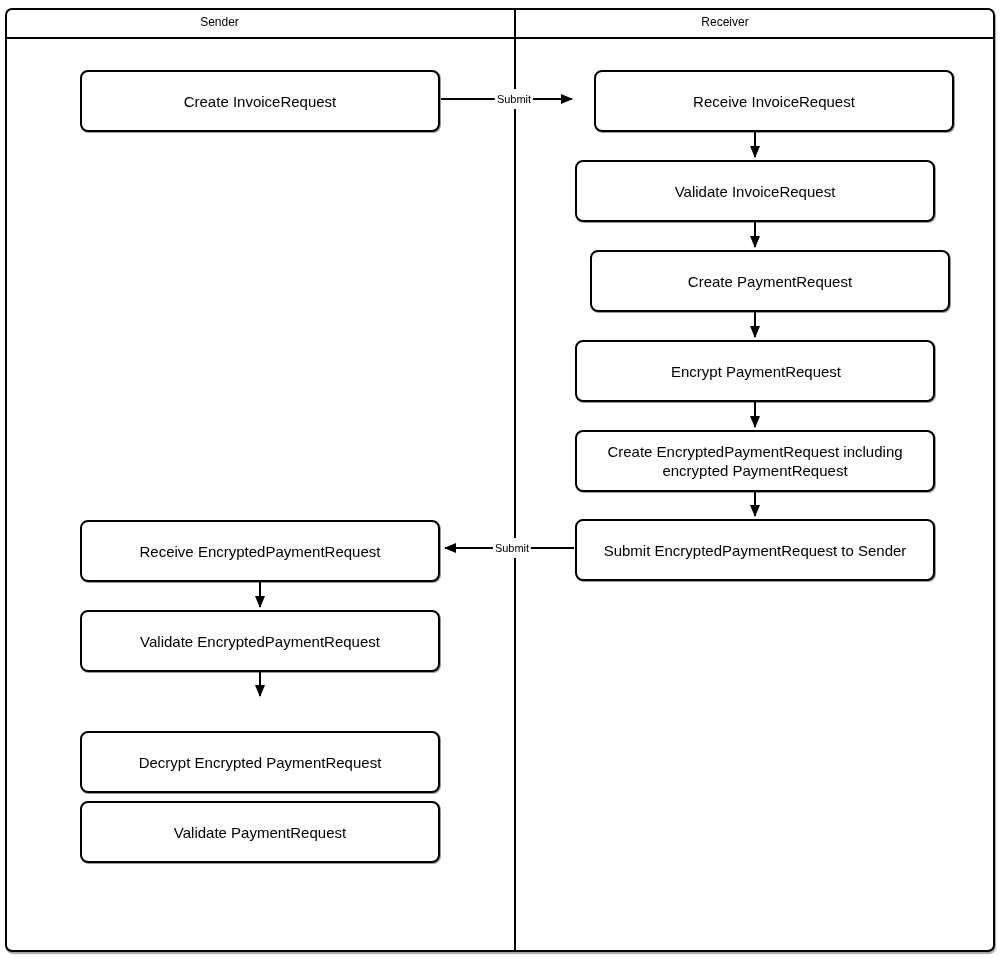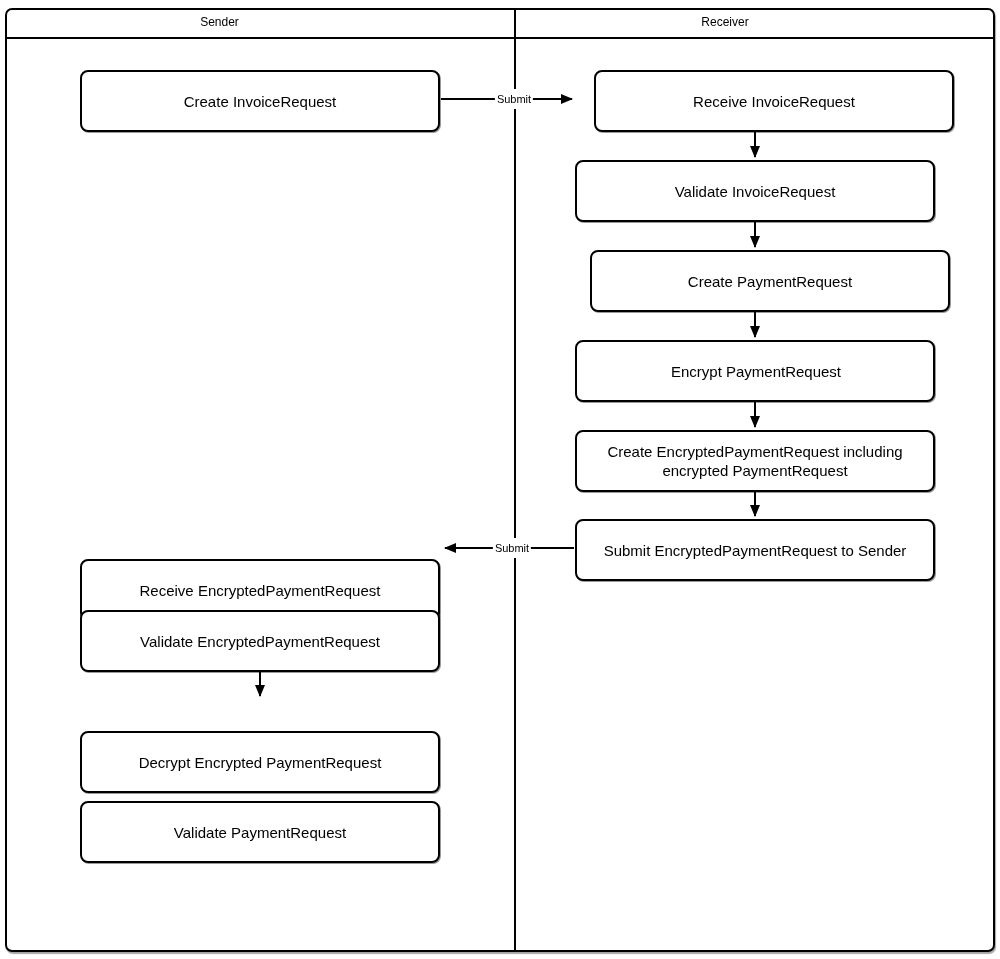--- a/index.html
+++ b/index.html
@@ -69,21 +69,21 @@
     align-items: center;
     justify-content: center;
     text-align: center;
     font-size: 15px;
     line-height: 19px;
     padding: 0 14px;
     z-index: 3;
   }
   
   .n-s0 { left: 80px; top: 70px;  }
-  .n-s1 { left: 80px; top: 520px; margin-top: 39px; }
+  .n-s1 { left: 80px; top: 520px; }
   .n-s2 { left: 80px; top: 610px; }
   .n-s3 { left: 80px; top: 699px; margin-top: 32px; }
   .n-s4 { left: 80px; top: 789px; margin-top: 12px; }
   
   .n-r0 { left: 575px; top: 70px; margin-left: 19px;  }
   .n-r1 { left: 575px; top: 160px; }
   .n-r2 { left: 590px; top: 250px; }
   .n-r3 { left: 575px; top: 340px; padding-left: 16px; }
   .n-r4 { left: 575px; top: 430px; }
   .n-r5 { left: 575px; top: 519px; }

